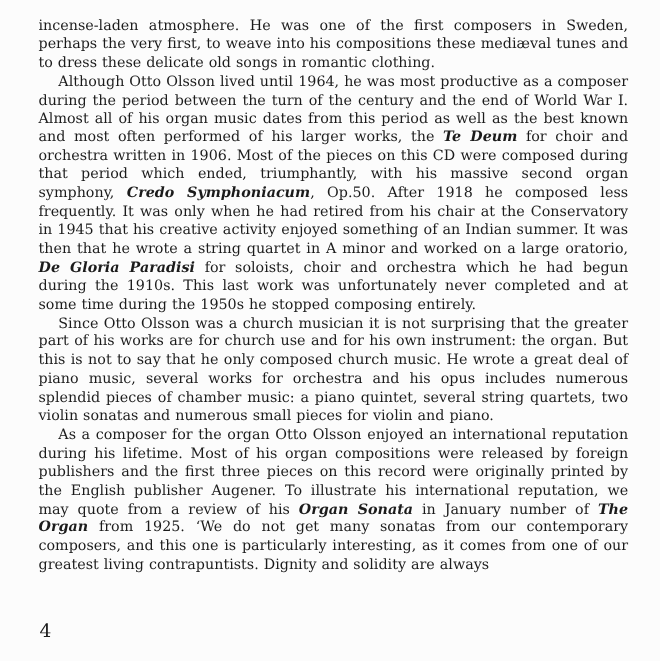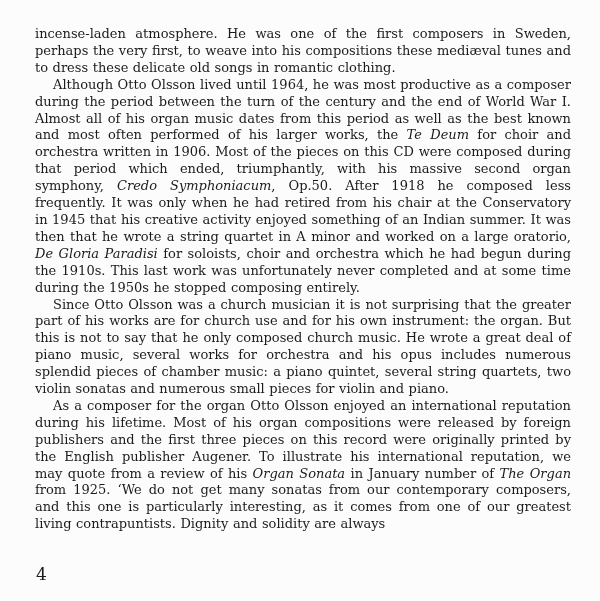--- a/index.html
+++ b/index.html
@@ -12,35 +12,36 @@
     width: 600px;
     height: 601px;
     background: #fcfcfc;
     font-family: "DejaVu Serif", serif;
     color: #1b1b1b;
     overflow: hidden;
   }
   .text-block {
     position: absolute;
     left: 35px;
-    top: 26px;
+    top: 16px;
     width: 536px;
   }
   .para {
     margin: 0;
     text-align: justify;
     font-size: 13px;
     line-height: 16.9px;
     word-spacing: 0.4px;
   }
   .para.indent {
     text-indent: 18px;
   }
   .para .ital {
     font-style: italic;
+    font-weight: bold;
   }
   .page-number {
     position: absolute;
     left: 36px;
     top: 564px;
     font-size: 17px;
     line-height: 20px;
     color: #1b1b1b;
   }
 </style>

